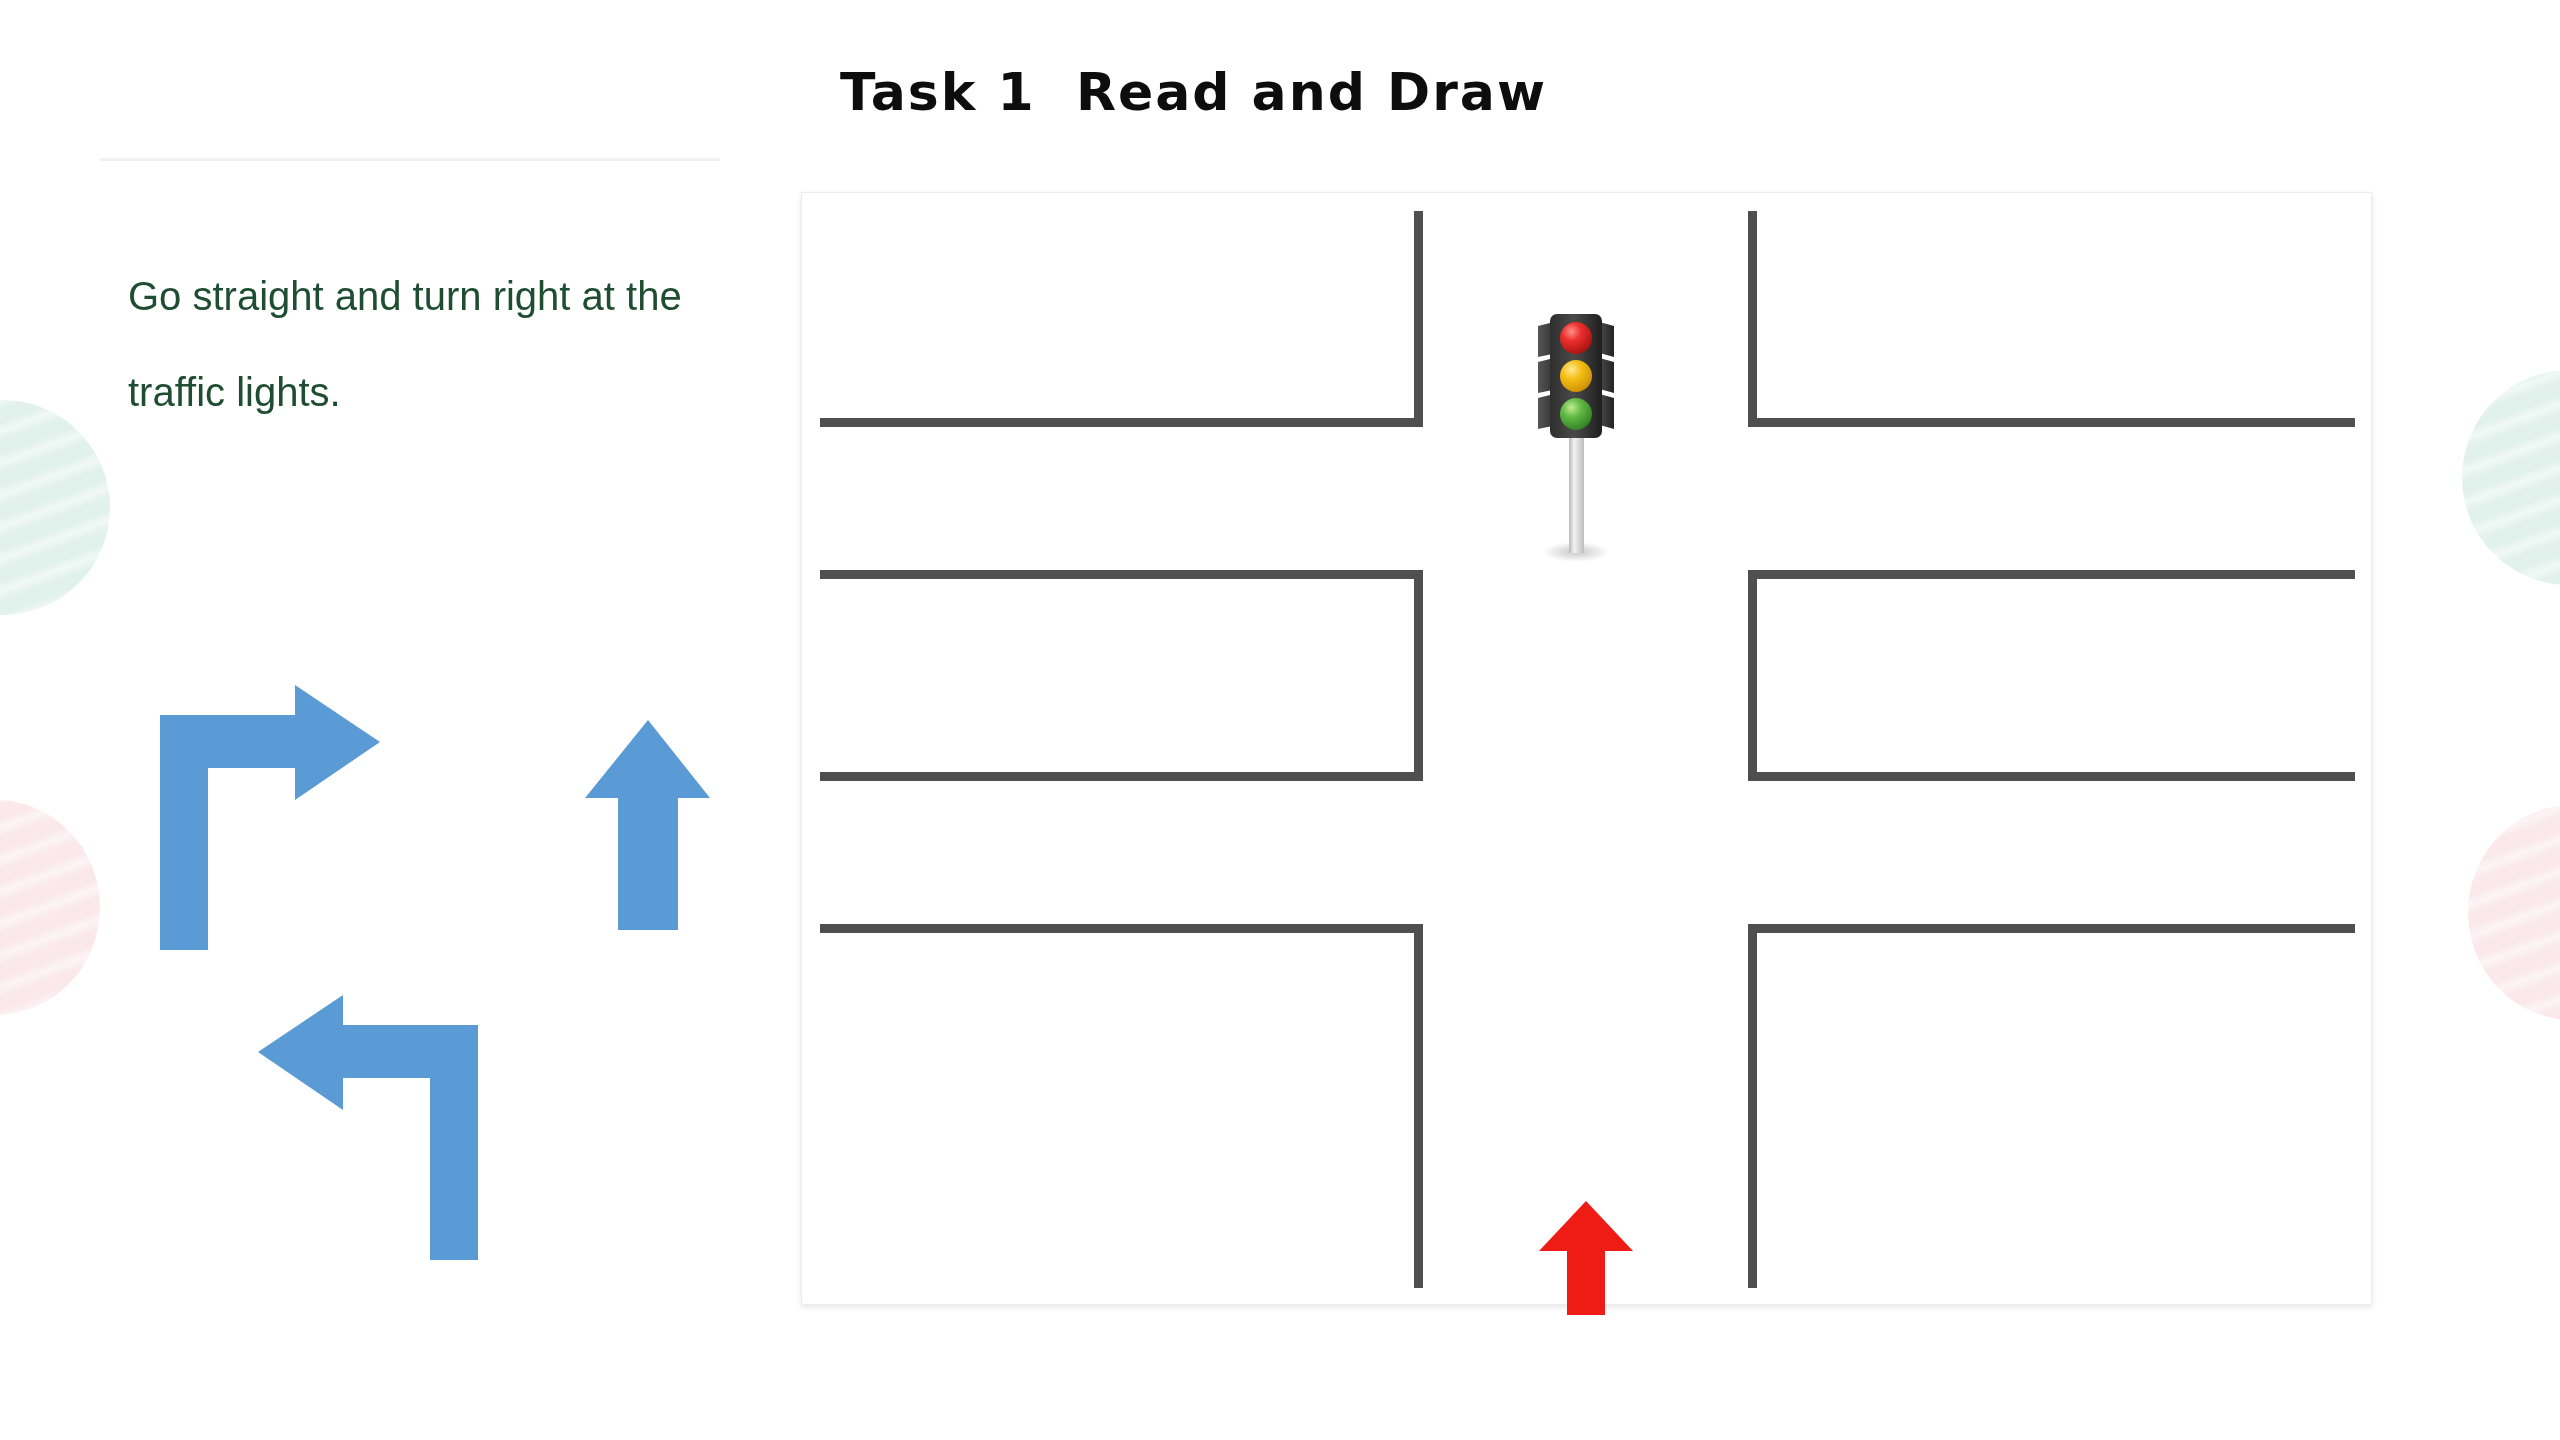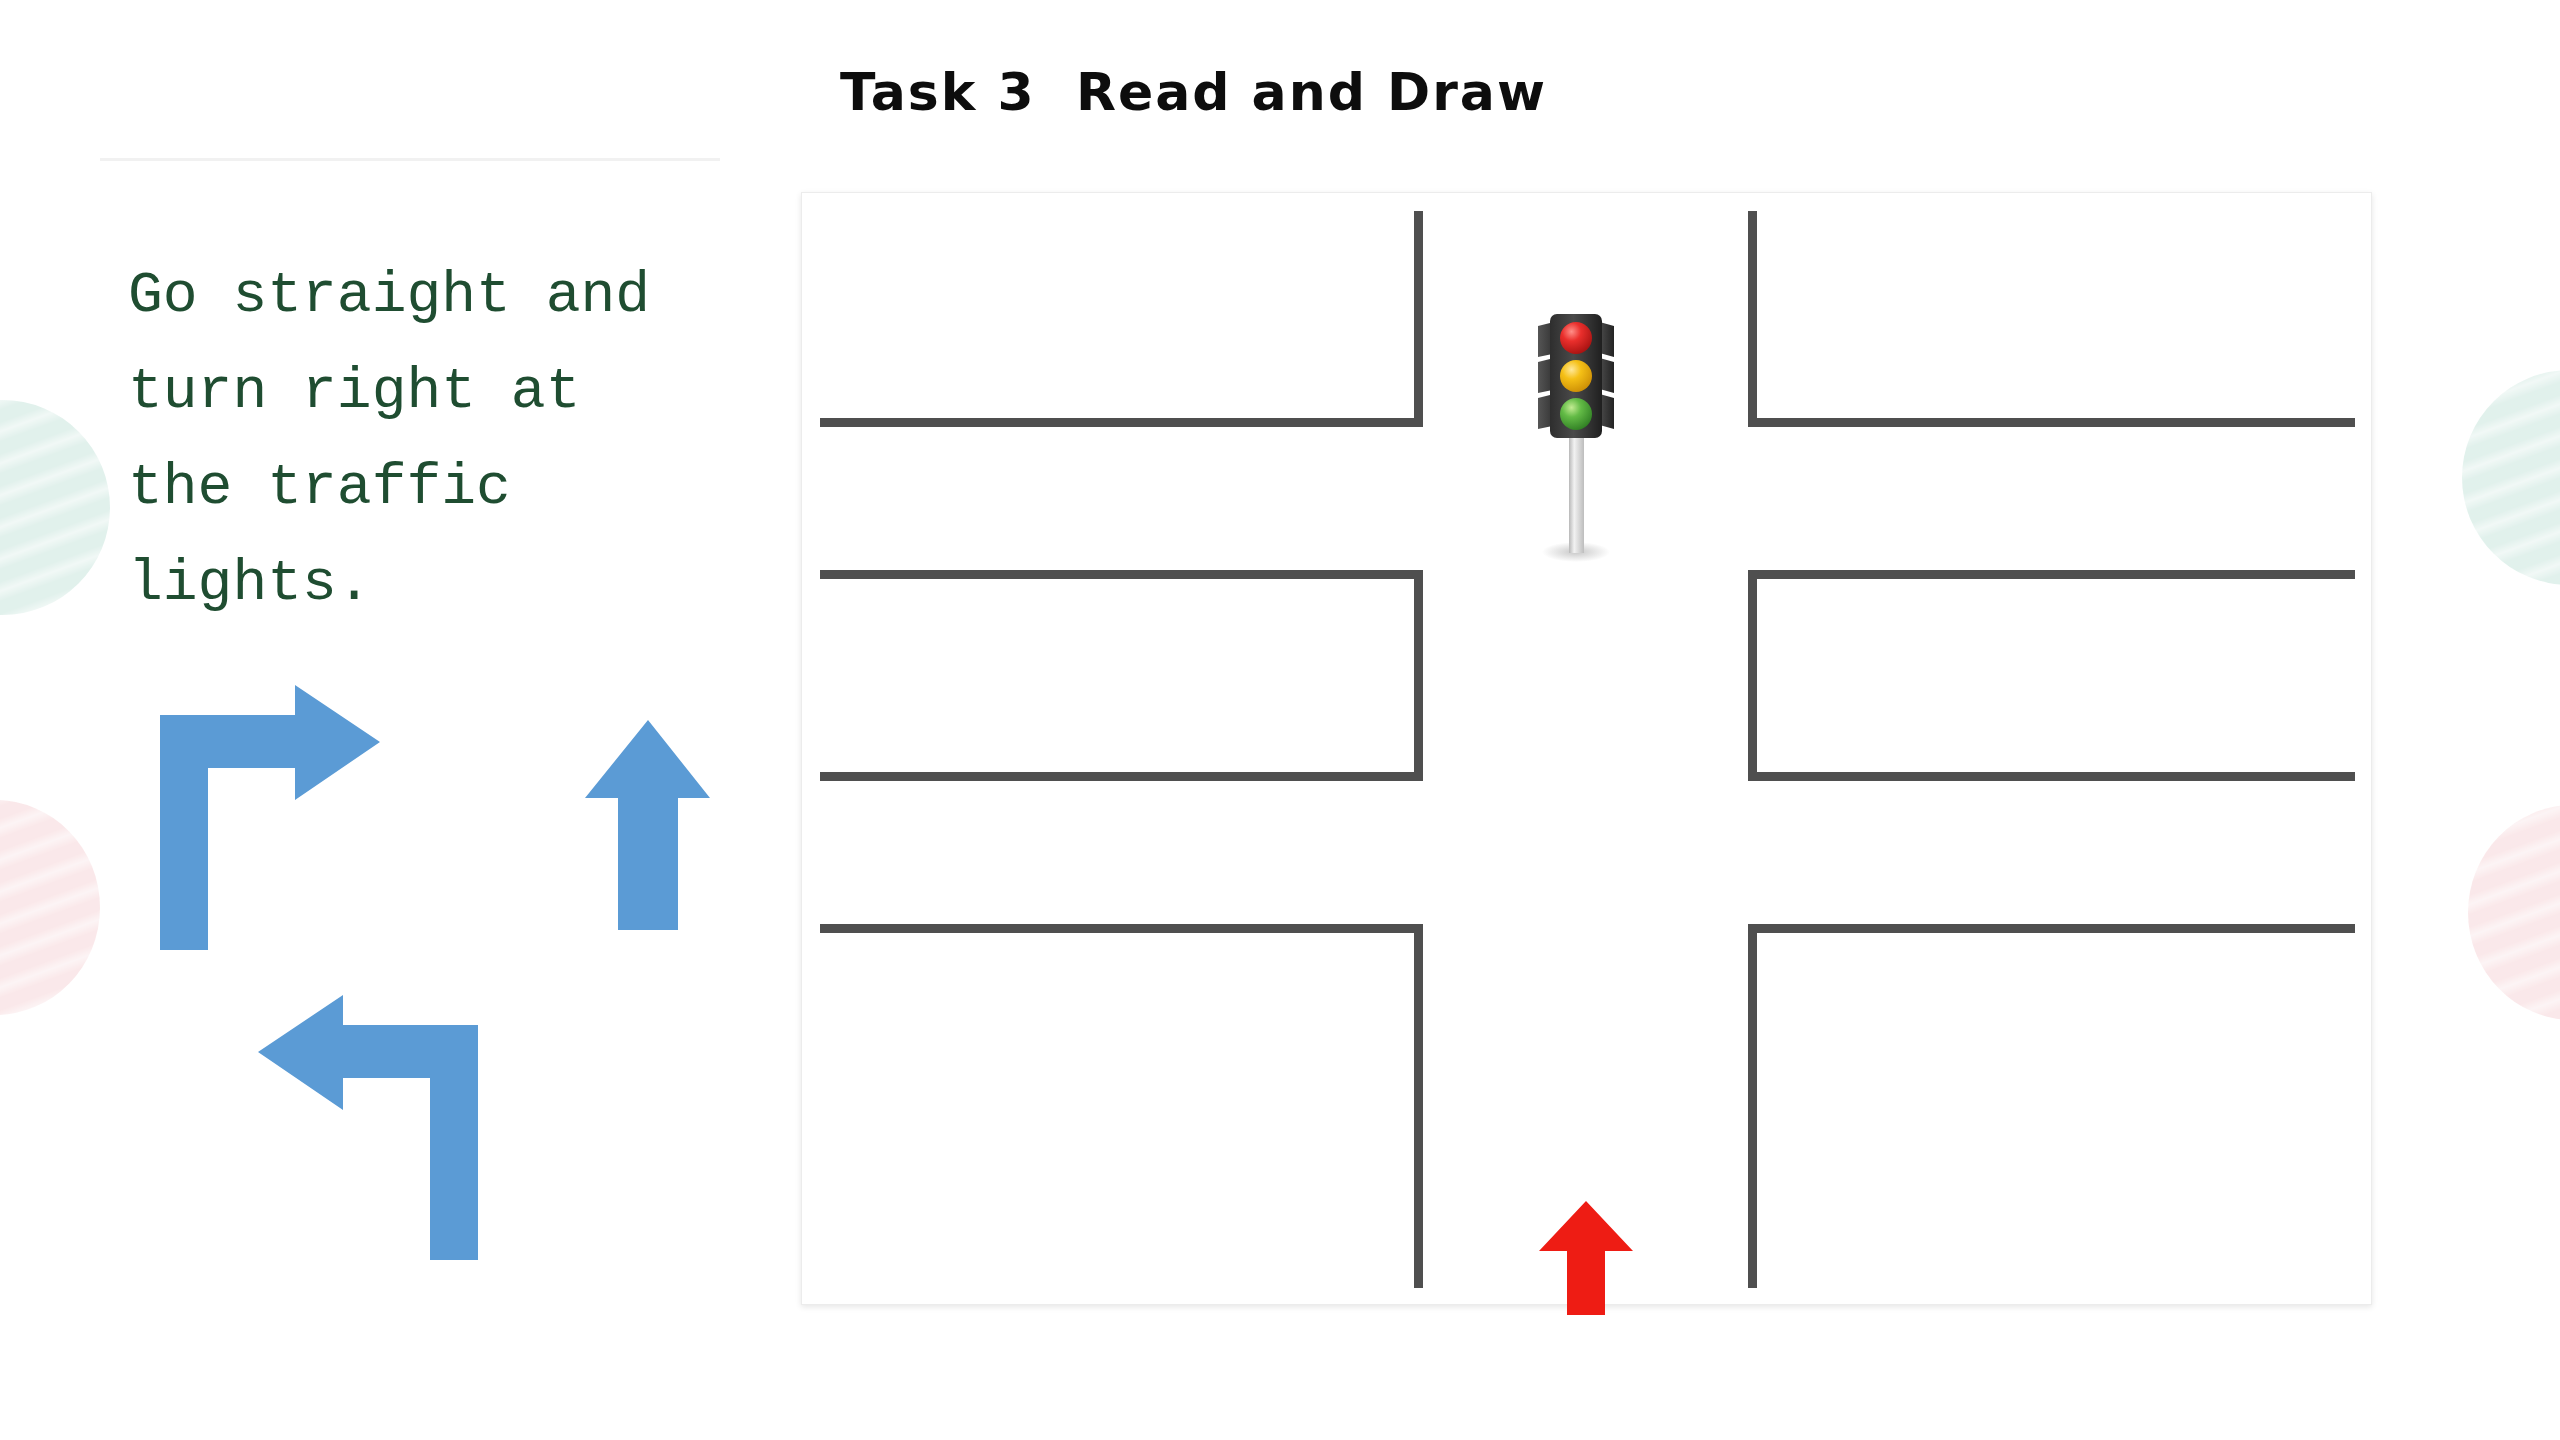--- a/index.html
+++ b/index.html
@@ -68,22 +68,22 @@
     color: #0d0d0d;
     white-space: pre;
   }
 
   
   #instruction-text {
     position: absolute;
     left: 128px;
     top: 248px;
     width: 580px;
-    font-family: Liberation Mono, monospace;
-    font-size: 58px;
+    font-family: Liberation Sans, sans-serif;
+    font-size: 40px;
     line-height: 96px;
     color: #1f4d31;
   }
 
   
   #arrow-legend {
     position: absolute;
     left: 130px;
     top: 680px;
     width: 620px;
@@ -130,21 +130,21 @@
 </style>
 </head>
 <body>
 
 <div class="deco deco-mint" id="deco-left-top"></div>
 <div class="deco deco-pink" id="deco-left-bottom"></div>
 <div class="deco deco-mint" id="deco-right-top"></div>
 <div class="deco deco-pink" id="deco-right-bottom"></div>
 <div id="ghost-rule"></div>
 
-<div id="task-title">Task 3  Read and Draw</div>
+<div id="task-title">Task 1  Read and Draw</div>
 
 <div id="instruction-text">Go straight and turn right at the traffic lights.</div>
 
 <div id="arrow-legend">
   <svg width="620" height="630" viewBox="0 0 620 630" xmlns="http://www.w3.org/2000/svg">
 
     <g>
       <path d="M 30 270 L 30 35 L 165 35 L 165 5 L 250 62 L 165 120 L 165 88 L 78 88 L 78 270 Z" fill="#5b9bd5"></path>
     </g>
 

